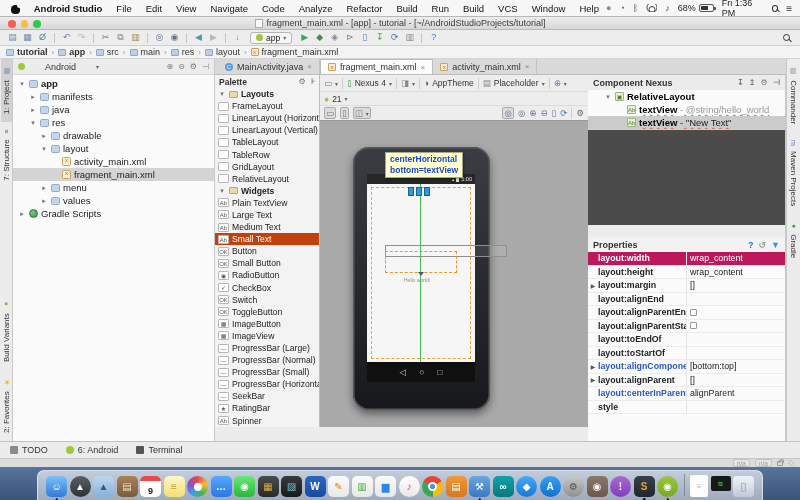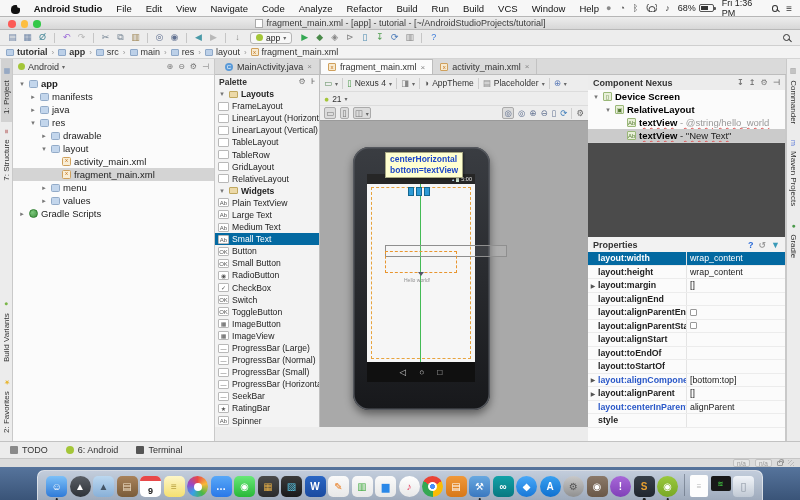--- a/index.html
+++ b/index.html
@@ -53,21 +53,21 @@
 .rstrip{position:absolute;right:0;top:0;width:14px;height:100%;background:#ececec;border-left:1px solid #c9c9c9;display:flex;flex-direction:column;align-items:center;font-size:8px;color:#333;z-index:2}
 .vtab{writing-mode:vertical-rl;transform:rotate(180deg);padding:8px 1px;white-space:nowrap;cursor:default}
 .vtab .vg{font-size:7px;margin-top:3px}
 .vtab.active{background:#d2d2d2}
 .vtab2{writing-mode:vertical-rl;padding:8px 1px;white-space:nowrap;cursor:default}
 .vtab2 .vg{font-size:7px;margin-bottom:3px}
 .vspace{flex:1}
 
 
 .project{position:absolute;left:13px;top:0;width:202px;height:100%;background:#fbfbfb;border-right:1px solid #c9c9c9}
-.projhead{height:16px;background:#ececec;border-bottom:1px solid #d8d8d8;display:flex;align-items:center;padding:0 5px;font-size:9px;color:#333;gap:3px}
+.projhead{height:16px;background:#ececec;border-bottom:1px solid #d8d8d8;display:flex;align-items:center;padding:0 5px;font-size:9px;color:#333;gap:20px}
 .hicons{margin-left:auto;display:flex;gap:5px;font-size:8px;color:#777}
 .hic{cursor:default}
 .ptree{position:absolute;top:18px;left:0;right:0;bottom:0;overflow:hidden;font-size:9.5px;color:#222}
 .trow{height:13px;display:flex;align-items:center;gap:3px;white-space:nowrap;cursor:default}
 .trow.sel{background:#d4d4d4}
 .trow .b{font-weight:bold}
 .arr{width:8px;font-size:7px;color:#777;text-align:center;flex:none}
 .fi{width:9px;height:8px;border-radius:1.5px;background:#c3d6ec;border:1px solid #93abc8;flex:none;position:relative}
 .fi.xml{background:#f9eed6;border-color:#cfa05c;height:9px}
 .fi.xml::after{content:'x';position:absolute;left:2px;top:-1.5px;font-size:6px;color:#c07018}
@@ -79,21 +79,21 @@
 .etab.active{background:#fbfbfb;border:1px solid #bdbdbd;border-bottom:none}
 .etab .cl{color:#888;font-size:8px}
 .jic{width:8px;height:8px;border-radius:50%;background:#5a9ad8;color:#fff;font-size:6px;line-height:8px;text-align:center;flex:none}
 
 
 .palette{position:absolute;left:215px;top:16px;width:105px;height:352px;background:#f3f3f3;border-right:1px solid #bfbfbf}
 .palhead{height:13px;display:flex;align-items:center;padding:0 4px;font-size:8.5px;font-weight:bold;color:#333}
 .pallist{position:absolute;top:13px;bottom:0;left:0;right:0;overflow:hidden}
 .prow{height:12.1px;display:flex;align-items:center;gap:3px;padding:0 3px;font-size:8.6px;color:#222;white-space:nowrap;overflow:hidden;cursor:default}
 .prow.sect{font-weight:bold}
-.prow.sel{background:#0369a1;color:#fff}
+.prow.sel{background:#c2410c;color:#fff}
 .wic{width:11px;height:9px;flex:none;font-size:6px;line-height:8px;text-align:center;color:#555;background:#fff;border:1px solid #b8b8b8;border-radius:1px;overflow:hidden}
 .sfold{width:9px;height:7px;background:#ecd9a8;border:1px solid #c0a860;border-radius:1px;flex:none}
 
 
 .dtabs{position:absolute;left:215px;top:368px;width:373px;height:14px;background:#e2e2e2;border-bottom:1px solid #c5c5c5;display:flex;align-items:flex-end;padding-left:4px;gap:2px;font-size:9px;color:#444}
 .dtab{padding:0 11px;height:13px;display:flex;align-items:center;border:1px solid #b5b5b5;border-bottom:none;border-radius:3px 3px 0 0;background:#d4d4d4;cursor:default}
 .dtab.active{background:#fafafa}
 
 
 .design{position:absolute;left:320px;top:16px;width:268px;height:352px;background:#a9a9a9;overflow:hidden}
@@ -132,21 +132,21 @@
 .ctmain{font-weight:bold}
 .ctsuffix{color:#999}
 .ctrow.sel .ctsuffix{color:#222}
 .errw{text-decoration:underline;text-decoration-style:wavy;text-decoration-color:#e05050;text-decoration-thickness:1px}
 .cticon{width:9px;height:9px;background:#e8f0d8;border:1px solid #9ab878;border-radius:1px;font-size:6px;line-height:8px;text-align:center;color:#557a33;flex:none}
 .ctfiller{height:95px;background:#4b4b4b}
 .props{position:absolute;left:0;top:162px;width:100%;height:204px;background:#f2f2f2}
 .prhead .hicons{font-size:9px}
 .prgrid{position:absolute;top:15px;left:0;right:0;bottom:0;overflow:hidden;background:#fbfbfb}
 .prrow{height:13.5px;display:flex;align-items:center;font-size:8.8px;border-bottom:1px solid #ececec;color:#1a1a1a;cursor:default}
-.prrow.sel{background:#0369a1}
+.prrow.sel{background:#be185d}
 .prrow.sel .pname,.prrow.sel .pval{color:#fff}
 .pexp{width:10px;font-size:6px;color:#555;text-align:center;flex:none}
 .pname{width:88px;flex:none;overflow:hidden;white-space:nowrap;font-weight:bold;color:#222}
 .pname.blue{color:#2a58c8}
 .pval{flex:1;overflow:hidden;white-space:nowrap;padding-left:3px;border-left:1px solid #e4e4e4;height:100%;display:flex;align-items:center}
 .cb{width:7px;height:7px;border:1px solid #999;background:#fff;display:inline-block;border-radius:1px}
 
 
 .bbar{position:absolute;left:0;top:424px;width:100%;height:17px;background:#ececec;border-top:1px solid #c2c2c2;display:flex;align-items:center;font-size:9px;color:#333;padding:0 10px}
 .bitem{display:flex;align-items:center;gap:4px;margin-right:18px;cursor:default;white-space:nowrap}
@@ -539,25 +539,20 @@
       <div class="cthead" data-name="component-tree-header">
         <span data-name="component-tree-title">Component Nexus</span>
         <span class="hicons" id="ct-hicons">
             <span class="hic" data-name="expand-all-icon" style="color:#777">↧</span>
             <span class="hic" data-name="collapse-all-icon" style="color:#777">↥</span>
             <span class="hic" data-name="settings-icon" style="color:#777">⚙</span>
             <span class="hic" data-name="hide-panel-icon" style="color:#777">⊣</span>
           </span>
       </div>
       <div class="ctlist" id="ctlist" data-name="component-tree">
-          <div class="ctrow" data-name="component-device-screen" style="padding-left:4px">
-            <span class="arr" data-name="chevron-down-icon">▾</span>
-            <span class="cticon" data-name="component-icon">▯</span>
-            <span class=""><span class="ctmain">Device Screen</span></span>
-          </div>
           <div class="ctrow" data-name="component-relativelayout" style="padding-left:16px">
             <span class="arr" data-name="chevron-down-icon">▾</span>
             <span class="cticon" data-name="component-icon">▣</span>
             <span class=""><span class="ctmain">RelativeLayout</span></span>
           </div>
           <div class="ctrow" data-name="component-textview-string-hello-world" style="padding-left:28px">
             <span class="arr" data-name="tree-spacer"></span>
             <span class="cticon" data-name="component-icon">Ab</span>
             <span class="errw"><span class="ctmain">textView</span> <span class="ctsuffix">- @string/hello_world</span></span>
           </div>
@@ -604,25 +599,20 @@
               <span class="pval">
                 <span class="cb" data-name="checkbox"></span>
               </span>
             </div>
             <div class="prrow" data-name="property-row-layout-alignparentstart">
               <span class="pexp" data-name="row-spacer"></span>
               <span class="pname">layout:alignParentStart</span>
               <span class="pval">
                 <span class="cb" data-name="checkbox"></span>
               </span>
-            </div>
-            <div class="prrow" data-name="property-row-layout-alignstart">
-              <span class="pexp" data-name="row-spacer"></span>
-              <span class="pname">layout:alignStart</span>
-              <span class="pval"></span>
             </div>
             <div class="prrow" data-name="property-row-layout-toendof">
               <span class="pexp" data-name="row-spacer"></span>
               <span class="pname">layout:toEndOf</span>
               <span class="pval"></span>
             </div>
             <div class="prrow" data-name="property-row-layout-tostartof">
               <span class="pexp" data-name="row-spacer"></span>
               <span class="pname">layout:toStartOf</span>
               <span class="pval"></span>

